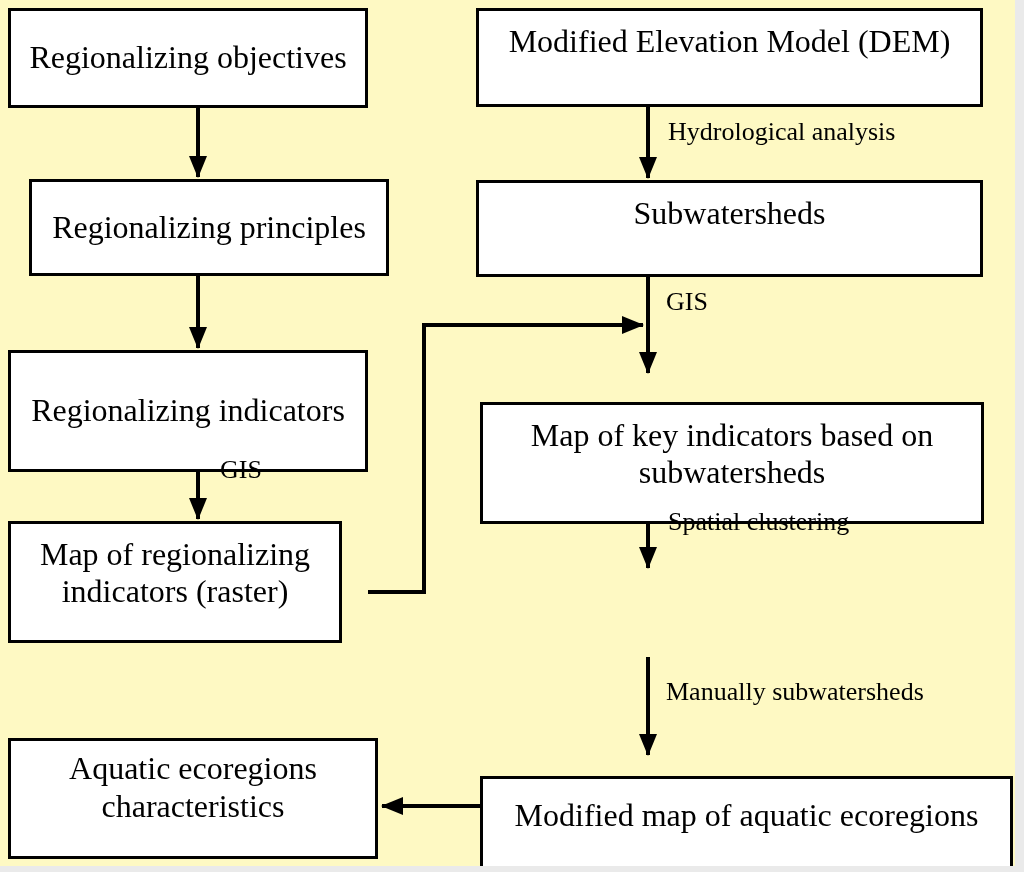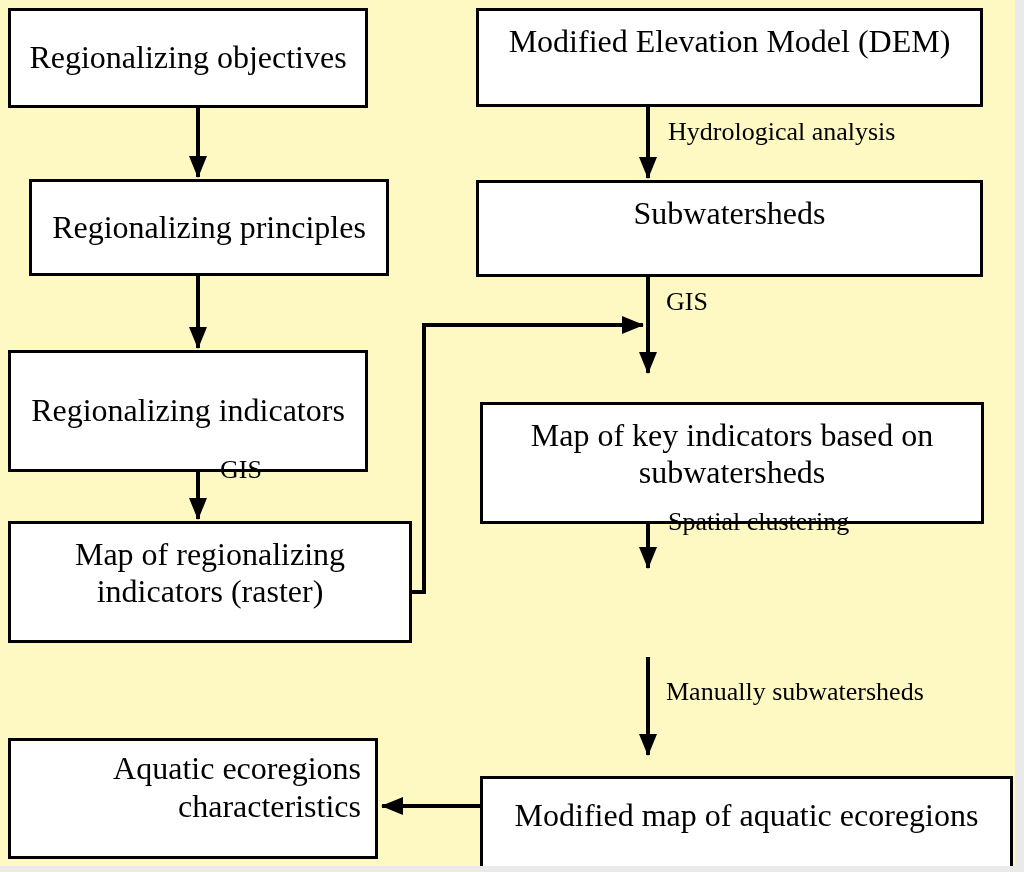--- a/index.html
+++ b/index.html
@@ -90,23 +90,23 @@
 
     <path d="M368,592 L424,592 L424,325 L643,325" fill="none" stroke="#000" stroke-width="4" marker-end="url(#ah)"></path>
   </svg>
 
   <div class="box" style="left:8px; top:8px; width:360px; height:100px;">Regionalizing objectives</div>
 
   <div class="box" style="left:8px; top:179px; width:360px; height:97px;margin-left:21px;">Regionalizing principles</div>
 
   <div class="box" style="left:8px; top:350px; width:360px; height:122px;">Regionalizing indicators</div>
 
-  <div class="box" style="left:8px; top:521px; width:404px; height:122px; padding-bottom:20px;">Map of regionalizing indicators (raster)</div>
+  <div class="box" style="left:8px; top:521px; width:334px; height:122px; padding-bottom:20px;">Map of regionalizing indicators (raster)</div>
 
-  <div class="box" style="left:8px; top:738px; width:370px; height:121px; padding-bottom:24px;text-align:right;">Aquatic ecoregions characteristics</div>
+  <div class="box" style="left:8px; top:738px; width:370px; height:121px; padding-bottom:24px;">Aquatic ecoregions characteristics</div>
 
   <div class="box top-align" style="left:476px; top:8px; width:507px; height:99px; padding-top:12px;">Modified Elevation Model (DEM)</div>
 
   <div class="box top-align" style="left:476px; top:180px; width:507px; height:97px; padding-top:12px;">Subwatersheds</div>
 
   <div class="box top-align" style="left:480px; top:375px; width:504px; height:122px; padding-top:12px;margin-top:27px;">Map of key indicators based on subwatersheds</div>
 
 
   <div class="box top-align" style="left:480px; top:757px; width:533px; height:116px; padding-top:18px;margin-top:19px;">Modified map of aquatic ecoregions</div>
 

